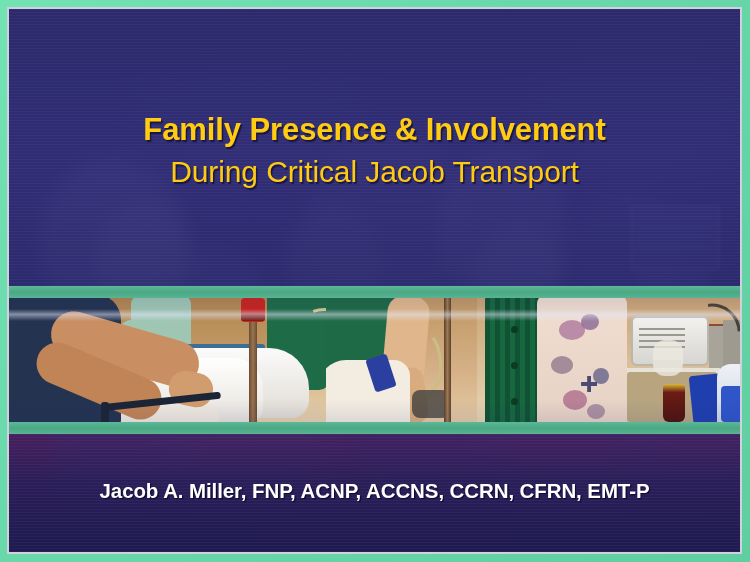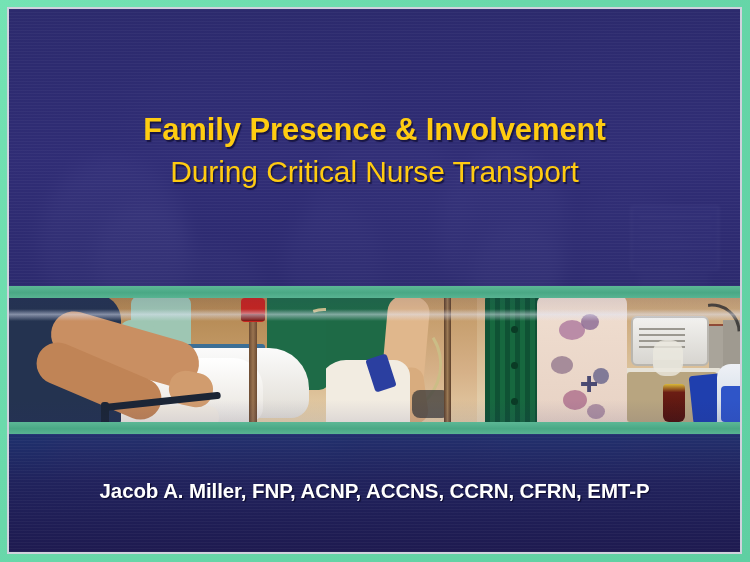--- a/index.html
+++ b/index.html
@@ -255,21 +255,21 @@
     inset: 0;
     background: linear-gradient(180deg, rgba(40,40,110,.10) 0%, rgba(0,0,0,0) 18%, rgba(0,0,0,0) 82%, rgba(40,40,110,.10) 100%);
     pointer-events: none;
   }
 
   
   .presenter-panel {
     position: relative;
     flex: 1 1 auto;
     overflow: hidden;
-    background: #0369a1;
+    background: #be185d;
     padding-left: 8px;
   }
   .pres-ghost { position:absolute; inset:0; overflow:hidden; opacity:.55;}
   .pg { position:absolute; border-radius:50%; filter: blur(12px); }
   .pg1 { left: 40px;  top: -34px; width: 140px; height: 100px; background:#5a5a9e; opacity:.5;}
   .pg2 { left: 150px; top: -40px; width: 180px; height: 110px; background:#6a6ab0; opacity:.38;}
   .pg3 { left: 330px; top: -30px; width: 160px; height: 90px;  background:#4f4f96; opacity:.45;}
   .pg4 { left: 470px; top: -36px; width: 180px; height: 110px; background:#6262a8; opacity:.35;}
   .pg5 { left: 620px; top: -26px; width: 130px; height: 90px;  background:#56569c; opacity:.4;}
   .pres-wash {
@@ -322,21 +322,21 @@
         <div class="ghost-blob g7"></div>
         <div class="ghost-blob g8"></div>
         <div class="ghost-monitor"></div>
         <div class="ghost-equip"></div>
       </div>
       <div class="title-wash"></div>
       <div class="scanlines"></div>
 
       <div class="title-text-wrap">
         <div class="title-main">Family Presence &amp; Involvement</div>
-        <div class="title-sub">During Critical Nurse Transport</div>
+        <div class="title-sub">During Critical Jacob Transport</div>
       </div>
     </div>
 
     <div class="divider"></div>
 
     <div class="photo-band">
       <div class="photo-inner">
 
         <div class="ph scene-a">
           <div class="wall-a"></div>

